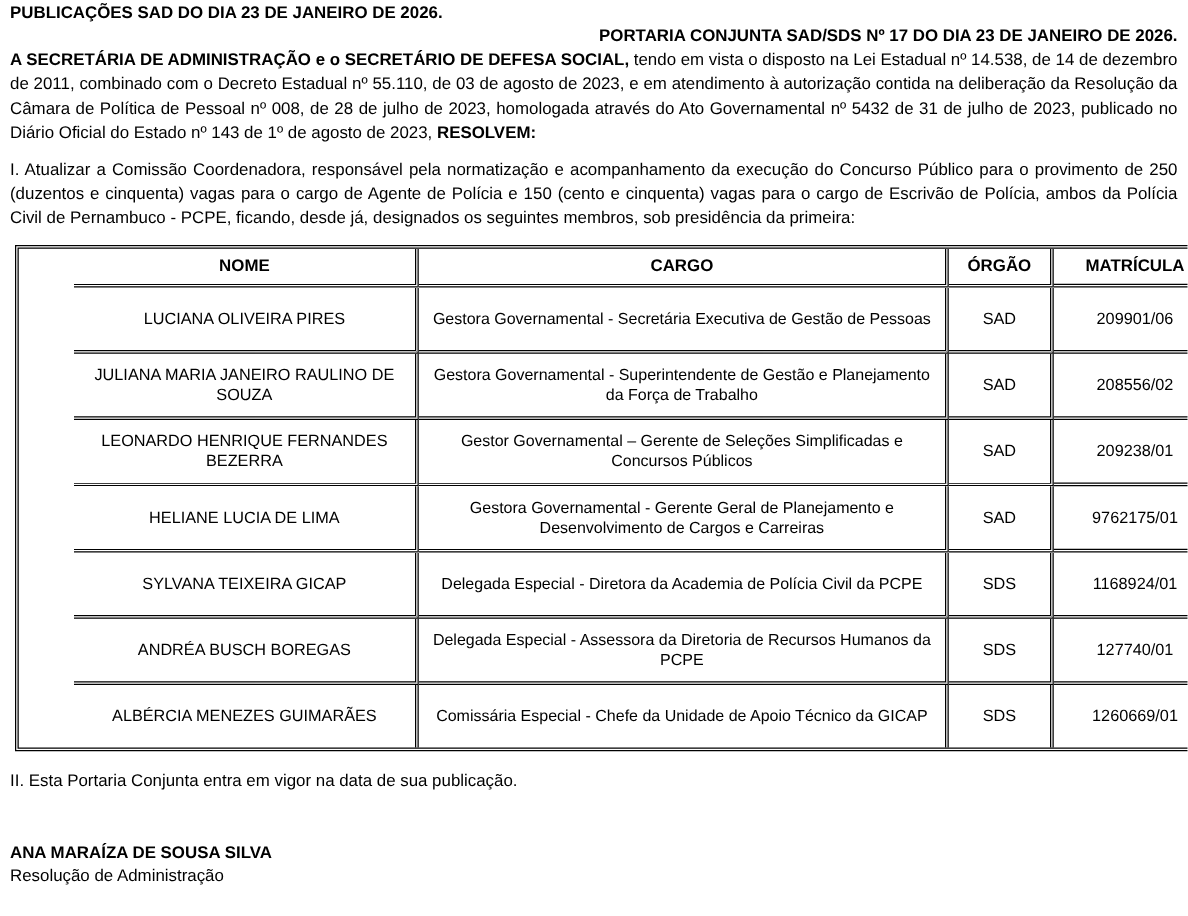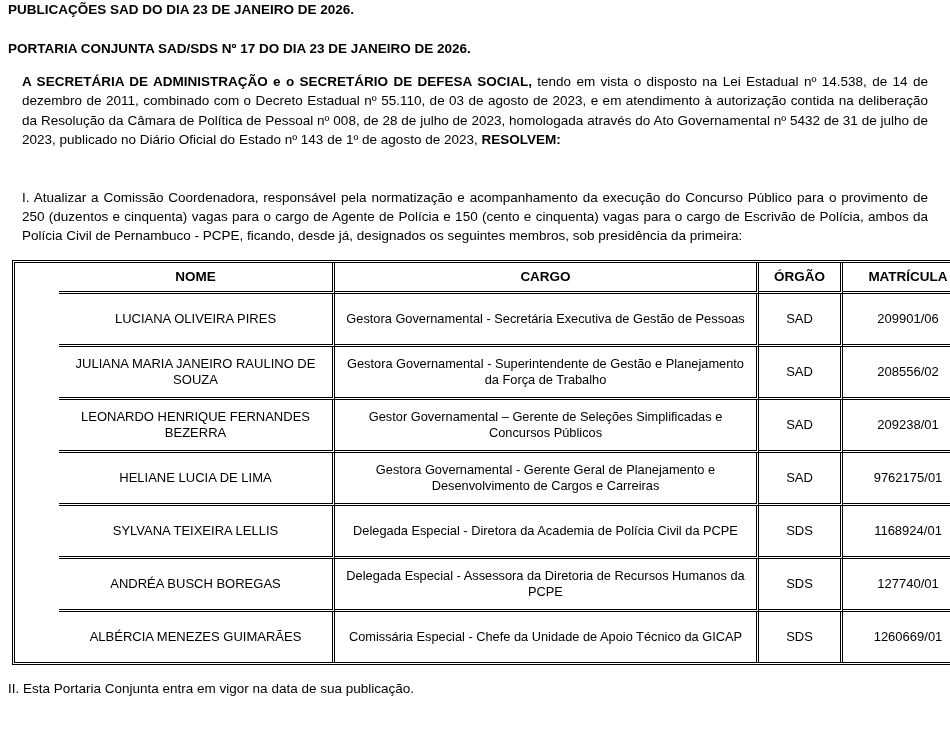--- a/index.html
+++ b/index.html
@@ -23,29 +23,29 @@
   }
 
   
   .head-line {
     font-size: 13.5px;
     font-weight: bold;
     line-height: 19px;
     white-space: nowrap;
   }
   .head-line.left   { text-align: left; }
-  .head-line.center { text-align: left; margin-top: 20px; }
+  .head-line.center { text-align: right; }
 
   
   .para {
     font-size: 13.5px;
     line-height: 19.4px;
     text-align: justify;
     text-justify: inter-word;
-    margin: 14px;
+    margin: 0;
   }
   .para.lead  { text-indent: 0; }
   .para b { font-weight: bold; }
   .spacer-10 { height: 10px; }
 
   
   .tbl-wrap {
     margin-top: 12px;
     margin-left: 4px;
     margin-right: 10px;
@@ -160,21 +160,21 @@
           <td class="cell-orgao">SAD</td>
           <td class="cell-matricula">209238/01</td>
         </tr>
         <tr class="data-row">
           <td class="cell-nome">HELIANE LUCIA DE LIMA</td>
           <td class="cell-cargo">Gestora Governamental - Gerente Geral de Planejamento e Desenvolvimento de Cargos e Carreiras</td>
           <td class="cell-orgao">SAD</td>
           <td class="cell-matricula">9762175/01</td>
         </tr>
         <tr class="data-row">
-          <td class="cell-nome">SYLVANA TEIXEIRA LELLIS</td>
+          <td class="cell-nome">SYLVANA TEIXEIRA GICAP</td>
           <td class="cell-cargo">Delegada Especial - Diretora da Academia de Polícia Civil da PCPE</td>
           <td class="cell-orgao">SDS</td>
           <td class="cell-matricula">1168924/01</td>
         </tr>
         <tr class="data-row">
           <td class="cell-nome">ANDRÉA BUSCH BOREGAS</td>
           <td class="cell-cargo">Delegada Especial - Assessora da Diretoria de Recursos Humanos da PCPE</td>
           <td class="cell-orgao">SDS</td>
           <td class="cell-matricula">127740/01</td>
         </tr>

